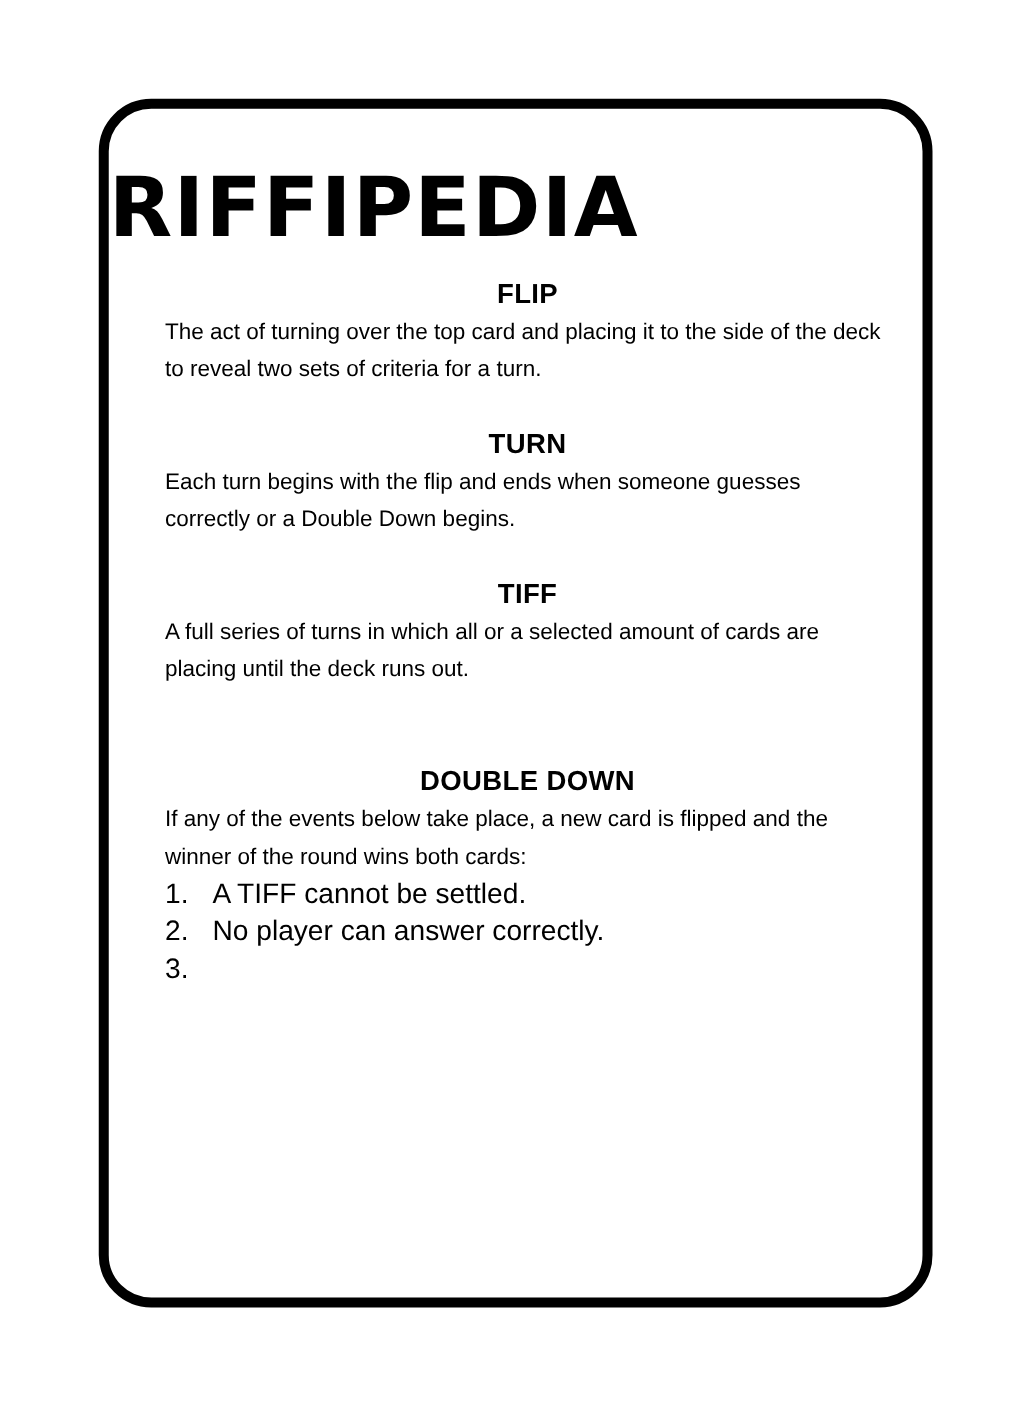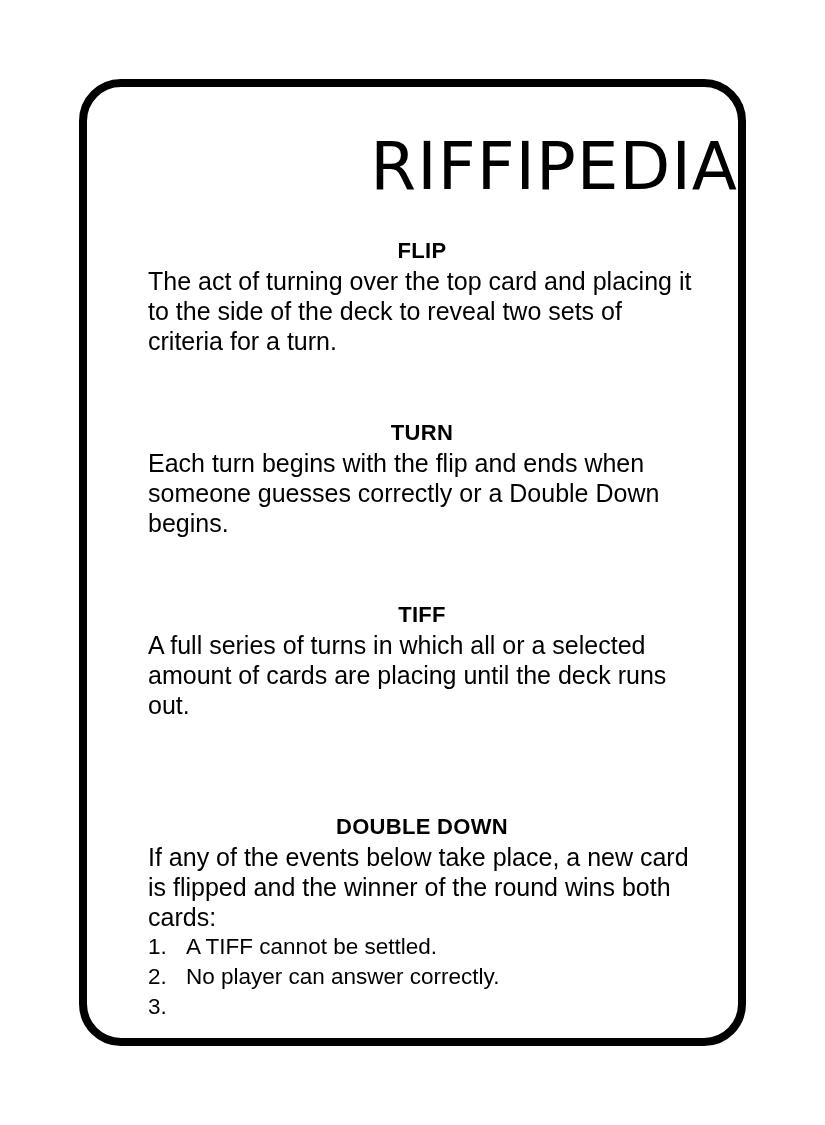--- a/index.html
+++ b/index.html
@@ -23,47 +23,47 @@
       height: 951px;
       border: 8px solid #000000;
       border-radius: 42px;
       background: #ffffff;
     }
     .title {
       position: absolute;
       left: 0;
       right: 0;
       top: 40px;
-      text-align: right;
+      text-align: left;
       font-family: "DejaVu Sans", "Liberation Sans", sans-serif;
-      font-weight: normal;
+      font-weight: bold;
       font-size: 66px;
       letter-spacing: 1px;
       line-height: 80px;
       margin: 0;
     }
     .content {
       position: absolute;
       left: 45px;
       top: 133px;
       width: 580px;
     }
     .entry {
-      margin: 16px;
+      margin: 0;
     }
     .term {
       text-align: center;
       font-weight: bold;
       font-size: 22px;
       line-height: 30px;
       margin: 0;
       letter-spacing: 0.3px;
     }
     .definition {
-      font-size: 25px;
+      font-size: 18px;
       line-height: 30px;
       margin: 0;
     }
     .gap {
       height: 30px;
     }
     ol.events {
       list-style: none;
       margin: 0;
       padding: 0;

